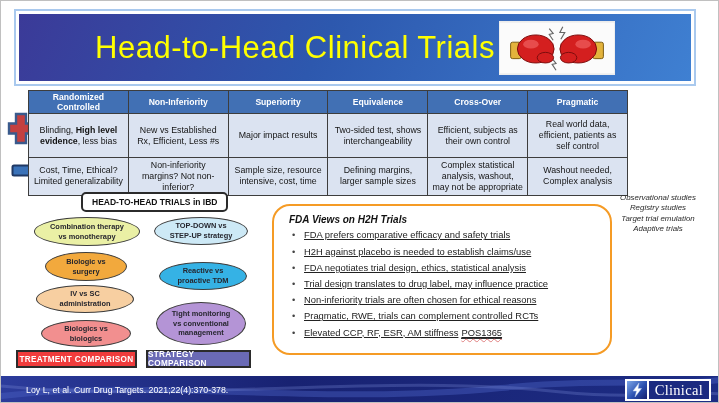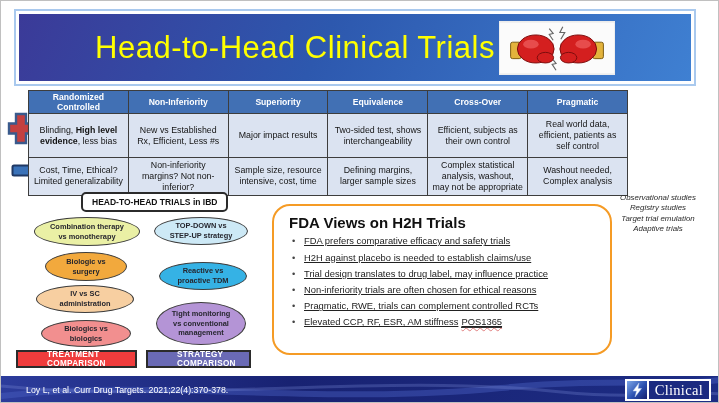--- a/index.html
+++ b/index.html
@@ -62,32 +62,32 @@
   .oval-iv-sc    { left:35px;  top:284px; width:98px;  height:28px; background:#f7cfa1; }
   .oval-bio-bio  { left:40px;  top:319px; width:90px;  height:27px; background:#f28f8f; }
   .oval-topdown  { left:153px; top:216px; width:94px;  height:28px; background:#cde9f6; }
   .oval-reactive { left:158px; top:261px; width:88px;  height:28px; background:#35b2e5; }
   .oval-tight    { left:155px; top:301px; width:90px;  height:43px; background:#b494d6; }
 
   
   .cmp {
     position:absolute; border:2px solid #2b2b2b; color:#ffffff;
     font-weight:bold; font-size:8.2px; display:flex; align-items:center;
-    justify-content:center; letter-spacing:0.3px;padding-left:29px;
+    justify-content:center; letter-spacing:0.3px;
   }
   .cmp-treatment { left:15px;  top:349px; width:121px; height:18px; background:#f03c3c; }
   .cmp-strategy  { left:145px; top:349px; width:105px; height:18px; background:#6a6ab5; }
 
   
   .fda {
     position:absolute; left:271px; top:203px; width:340px; height:151px;
     border:2.5px solid #f59b25; border-radius:18px; background:#ffffff;
     padding:8px 10px 5px 15px;
   }
-  .fda-title { font-size:15px; font-weight:bold; color:#111111; margin-bottom:3px; }
+  .fda-title { font-size:10px; font-weight:bold; color:#111111; margin-bottom:3px;font-style:italic; }
   .fda ul { list-style:none; }
   .fda li {
     position:relative; padding-left:15px; font-size:9.4px; color:#222222;
     margin:5.4px 0; line-height:1.15;text-decoration:underline;
   }
   .fda li::before { content:"\2022"; position:absolute; left:3px; color:#444; }
   .ref {
     margin-left:3px; border-bottom:1px solid #333;
     text-decoration-line:underline; text-decoration-style:wavy;
     text-decoration-color:#e08080; text-underline-offset:2px;
@@ -208,20 +208,21 @@
 management</div>
 
   <div class="cmp cmp-treatment">TREATMENT COMPARISON</div>
   <div class="cmp cmp-strategy">STRATEGY COMPARISON</div>
 
   <div class="fda">
     <div class="fda-title">FDA Views on H2H Trials</div>
     <ul>
       <li>FDA prefers comparative efficacy and safety trials</li>
       <li>H2H against placebo is needed to establish claims/use</li>
+      <li>FDA negotiates trial design, ethics, statistical analysis</li>
       <li>Trial design translates to drug label, may influence practice</li>
       <li>Non-inferiority trials are often chosen for ethical reasons</li>
       <li>Pragmatic, RWE, trials can complement controlled RCTs</li>
       <li><span>Elevated CCP, RF, ESR, AM stiffness</span><span class="ref">POS1365</span></li>
     </ul>
   </div>
 
   <div class="side-notes">
     <div>Observational studies</div>
     <div>Registry studies</div>

